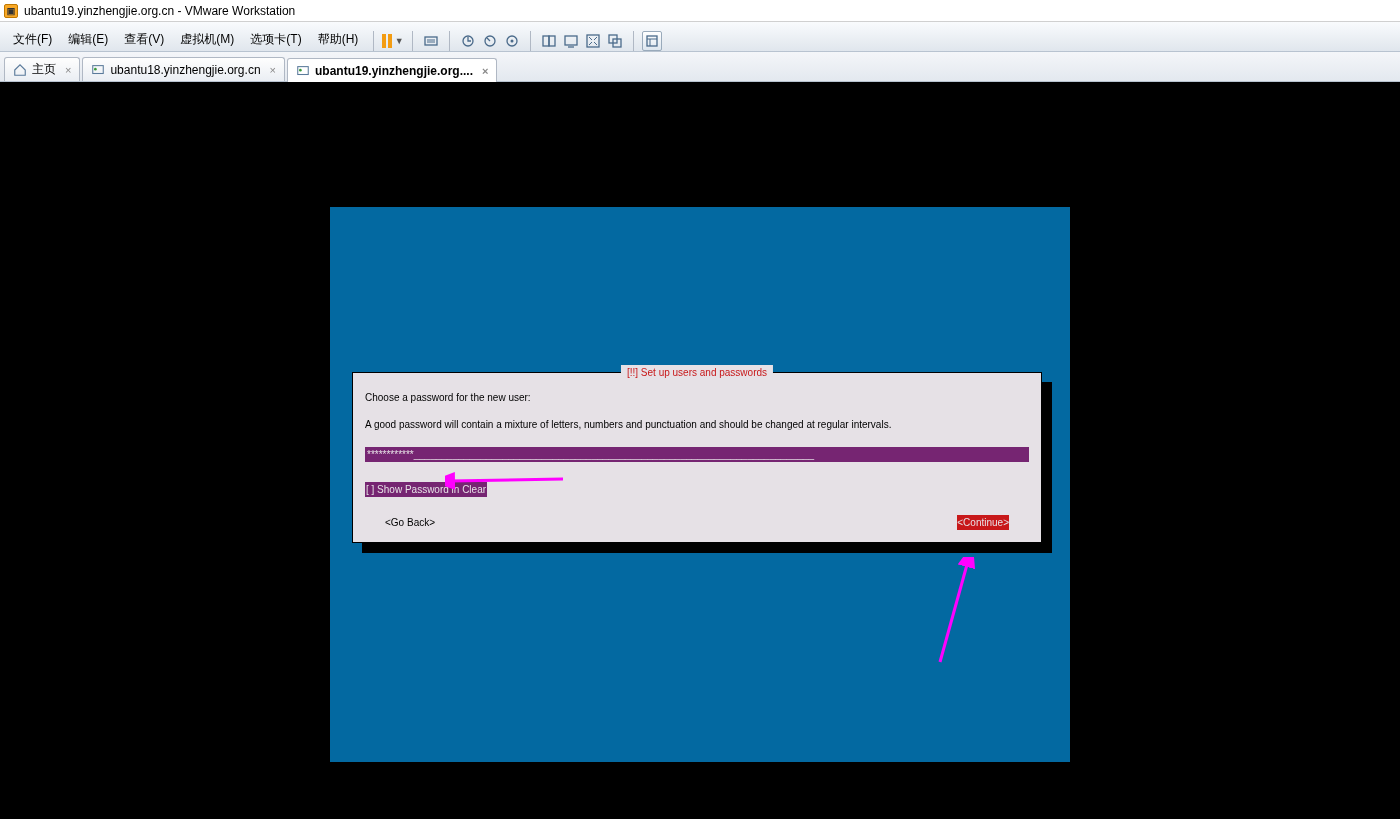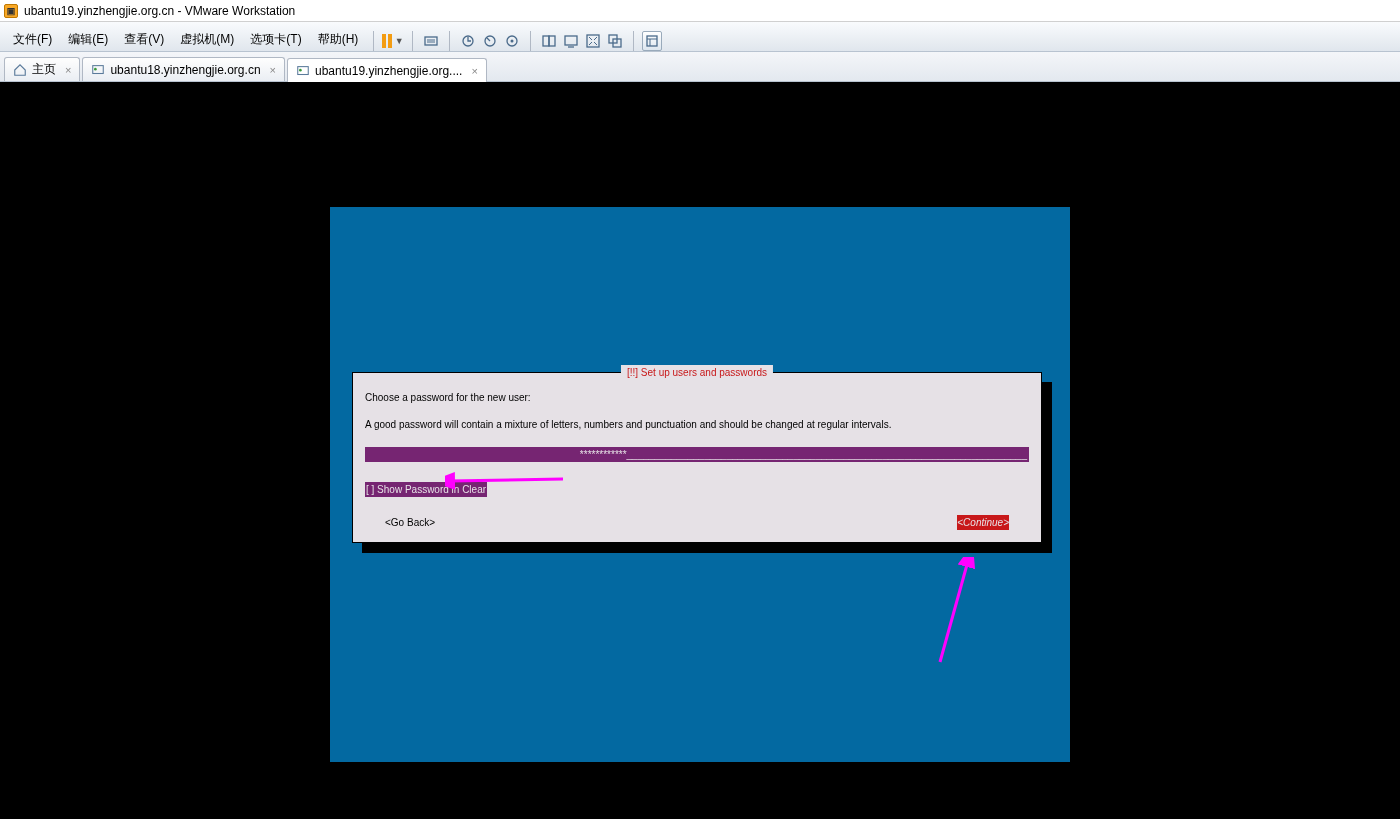--- a/index.html
+++ b/index.html
@@ -93,21 +93,21 @@
       border-bottom: none;
       border-radius: 3px 3px 0 0;
       background: linear-gradient(#fefefe, #eaeef3);
       margin-right: 2px;
       cursor: default;
     }
     .tab.active {
       background: #fff;
       position: relative;
       top: 1px;
-      font-weight: normal;
+      font-weight: bold;
     }
     .tab .tab-icon {
       width: 14px;
       height: 14px;
       display: flex;
       align-items: center;
       justify-content: center;
     }
     .tab .close-x {
       color: #888;
@@ -163,21 +163,20 @@
       white-space: pre-wrap;
       margin-bottom: 15px;
     }
     .password-field {
       background: #762572;
       color: #e6e1e6;
       padding: 0 2px;
       width: 100%;
       white-space: pre;
       overflow: hidden;
-      text-align: right;
     }
     .password-field .underscores {
       letter-spacing: 0;
     }
     .show-pwd-row {
       margin-top: 20px;
       display: inline-block;
       background: #762572;
       color: #e6e1e6;
       white-space: pre;
@@ -189,21 +188,20 @@
       justify-content: space-between;
       padding: 0 20px;
     }
     .tui-btn {
       color: #000;
       white-space: pre;
     }
     .tui-btn.highlight {
       background: #c8181a;
       color: #e6e1e6;
-      font-style: italic;
     }
     .dialog-wrap {
       position: relative;
     }
     .dialog-shadow-r {
       position: absolute;
       top: 10px;
       right: -10px;
       width: 10px;
       bottom: -10px;

